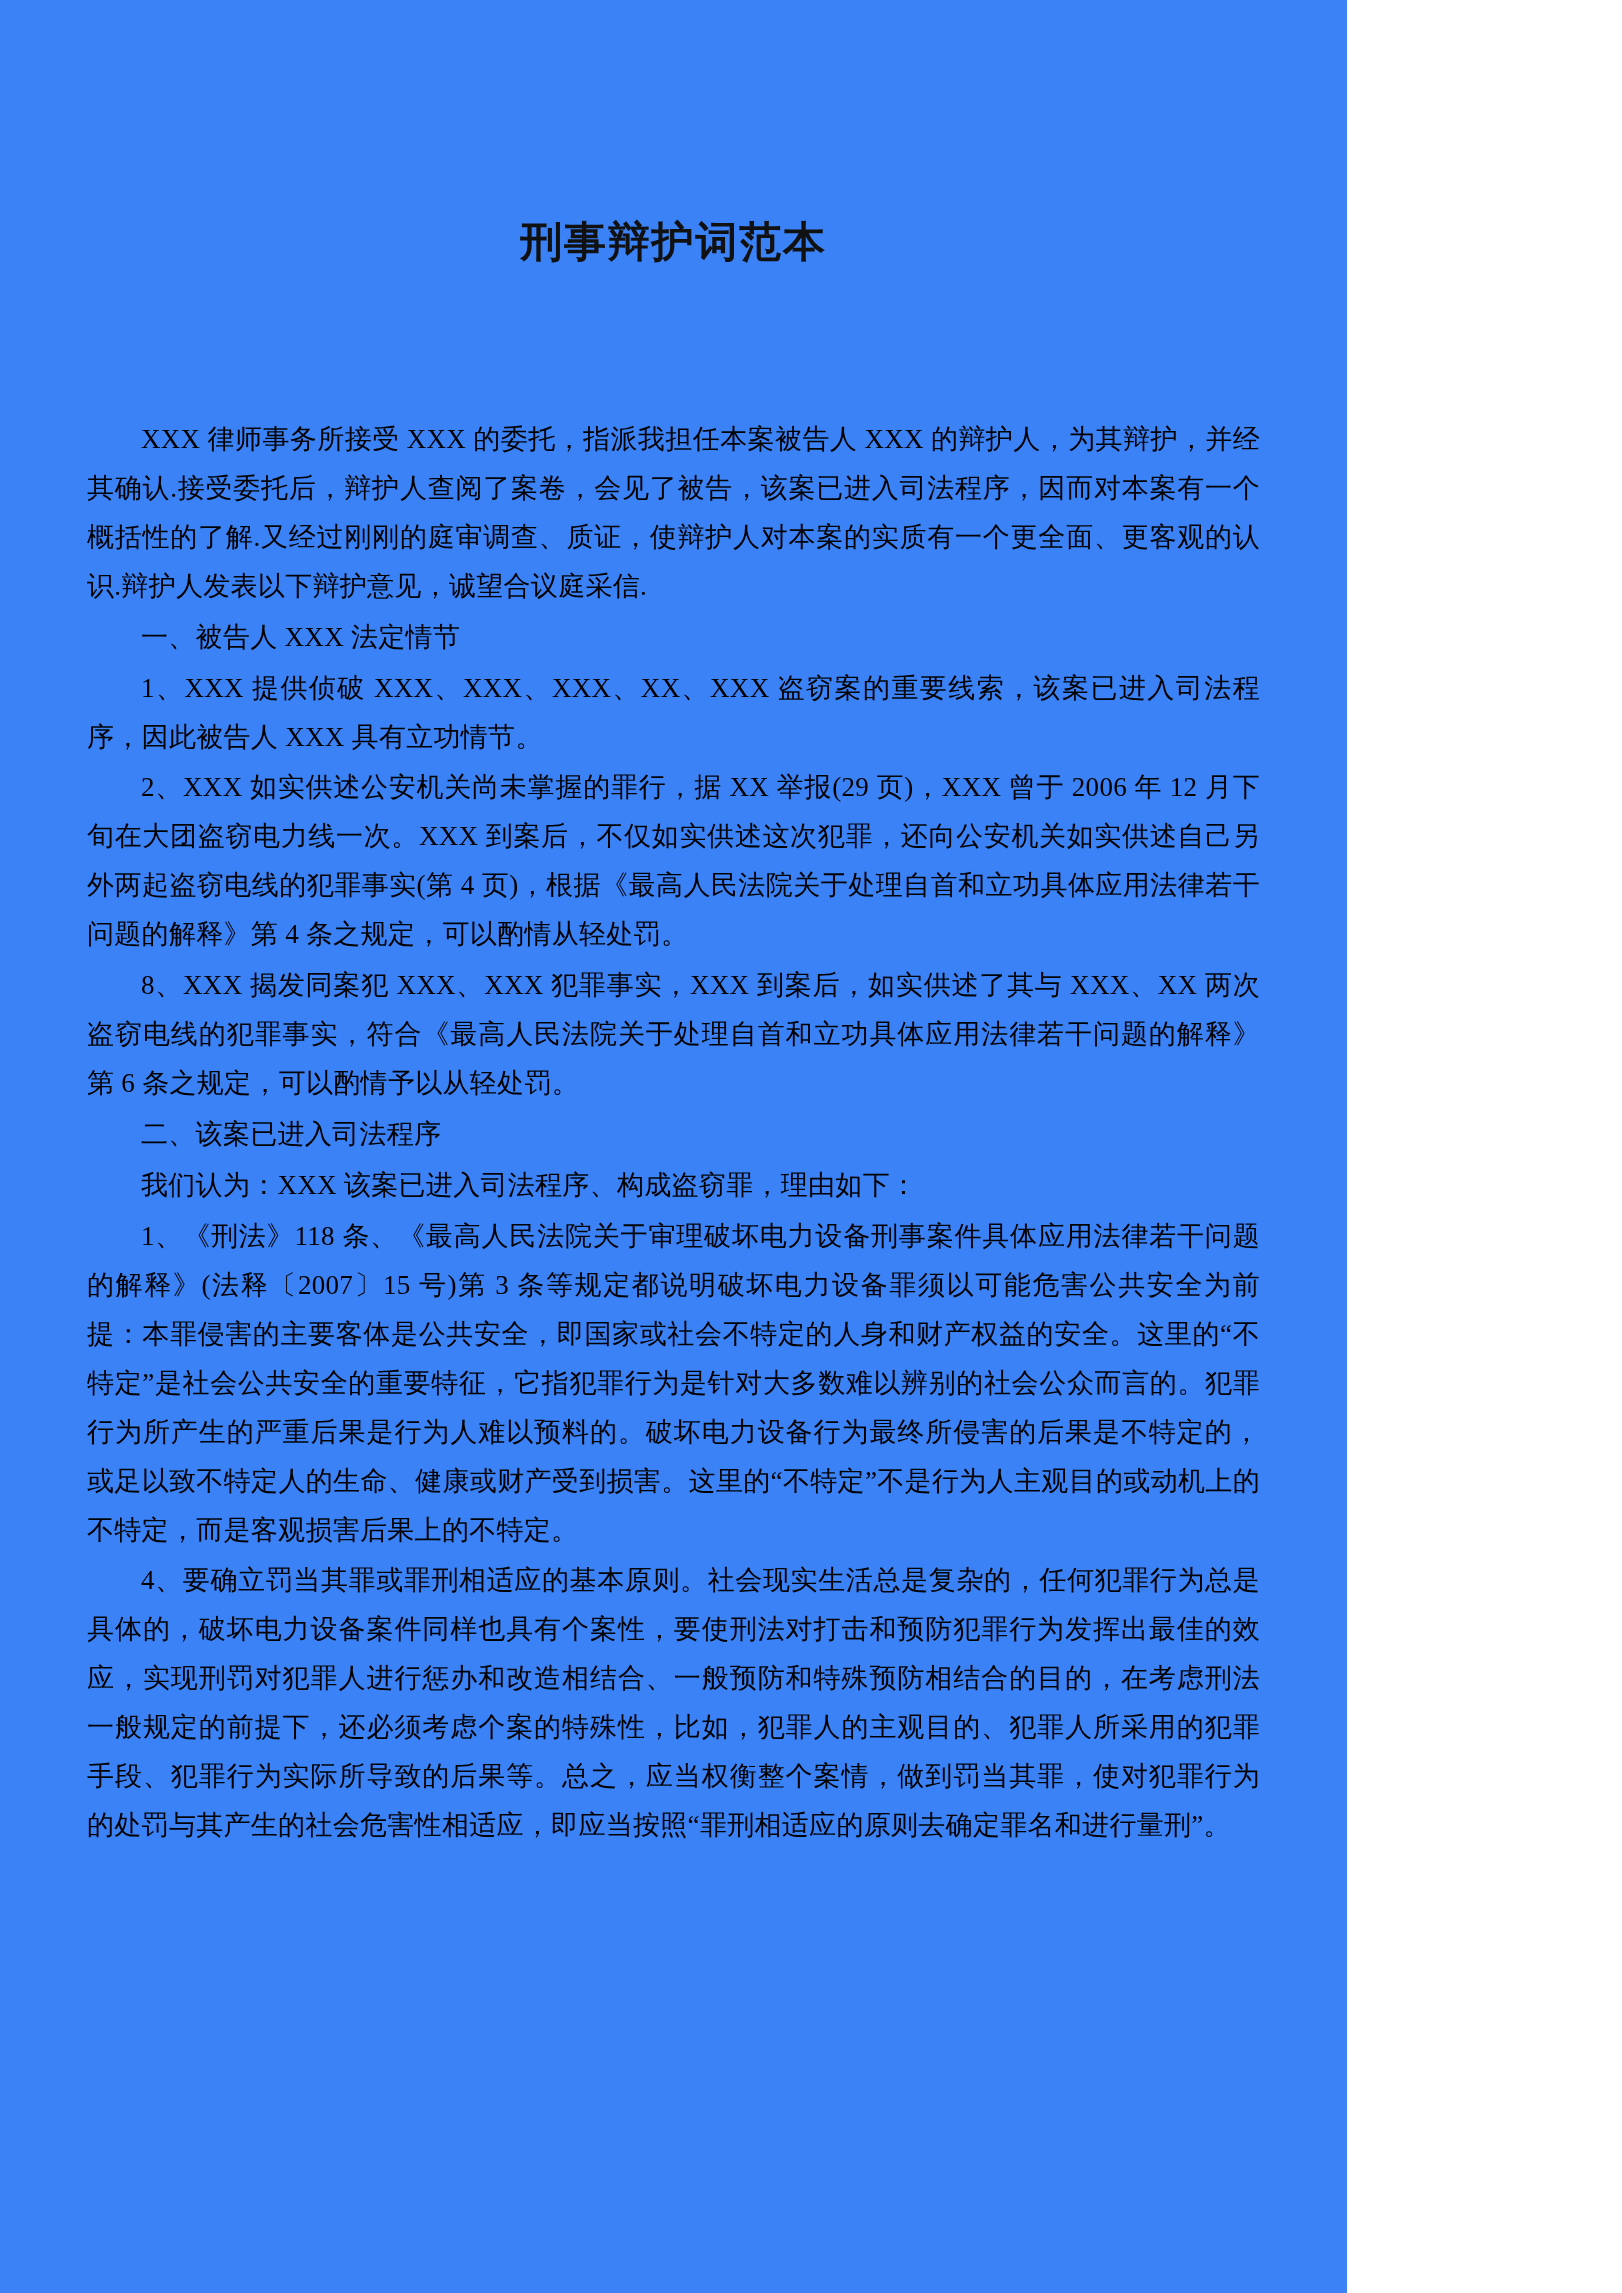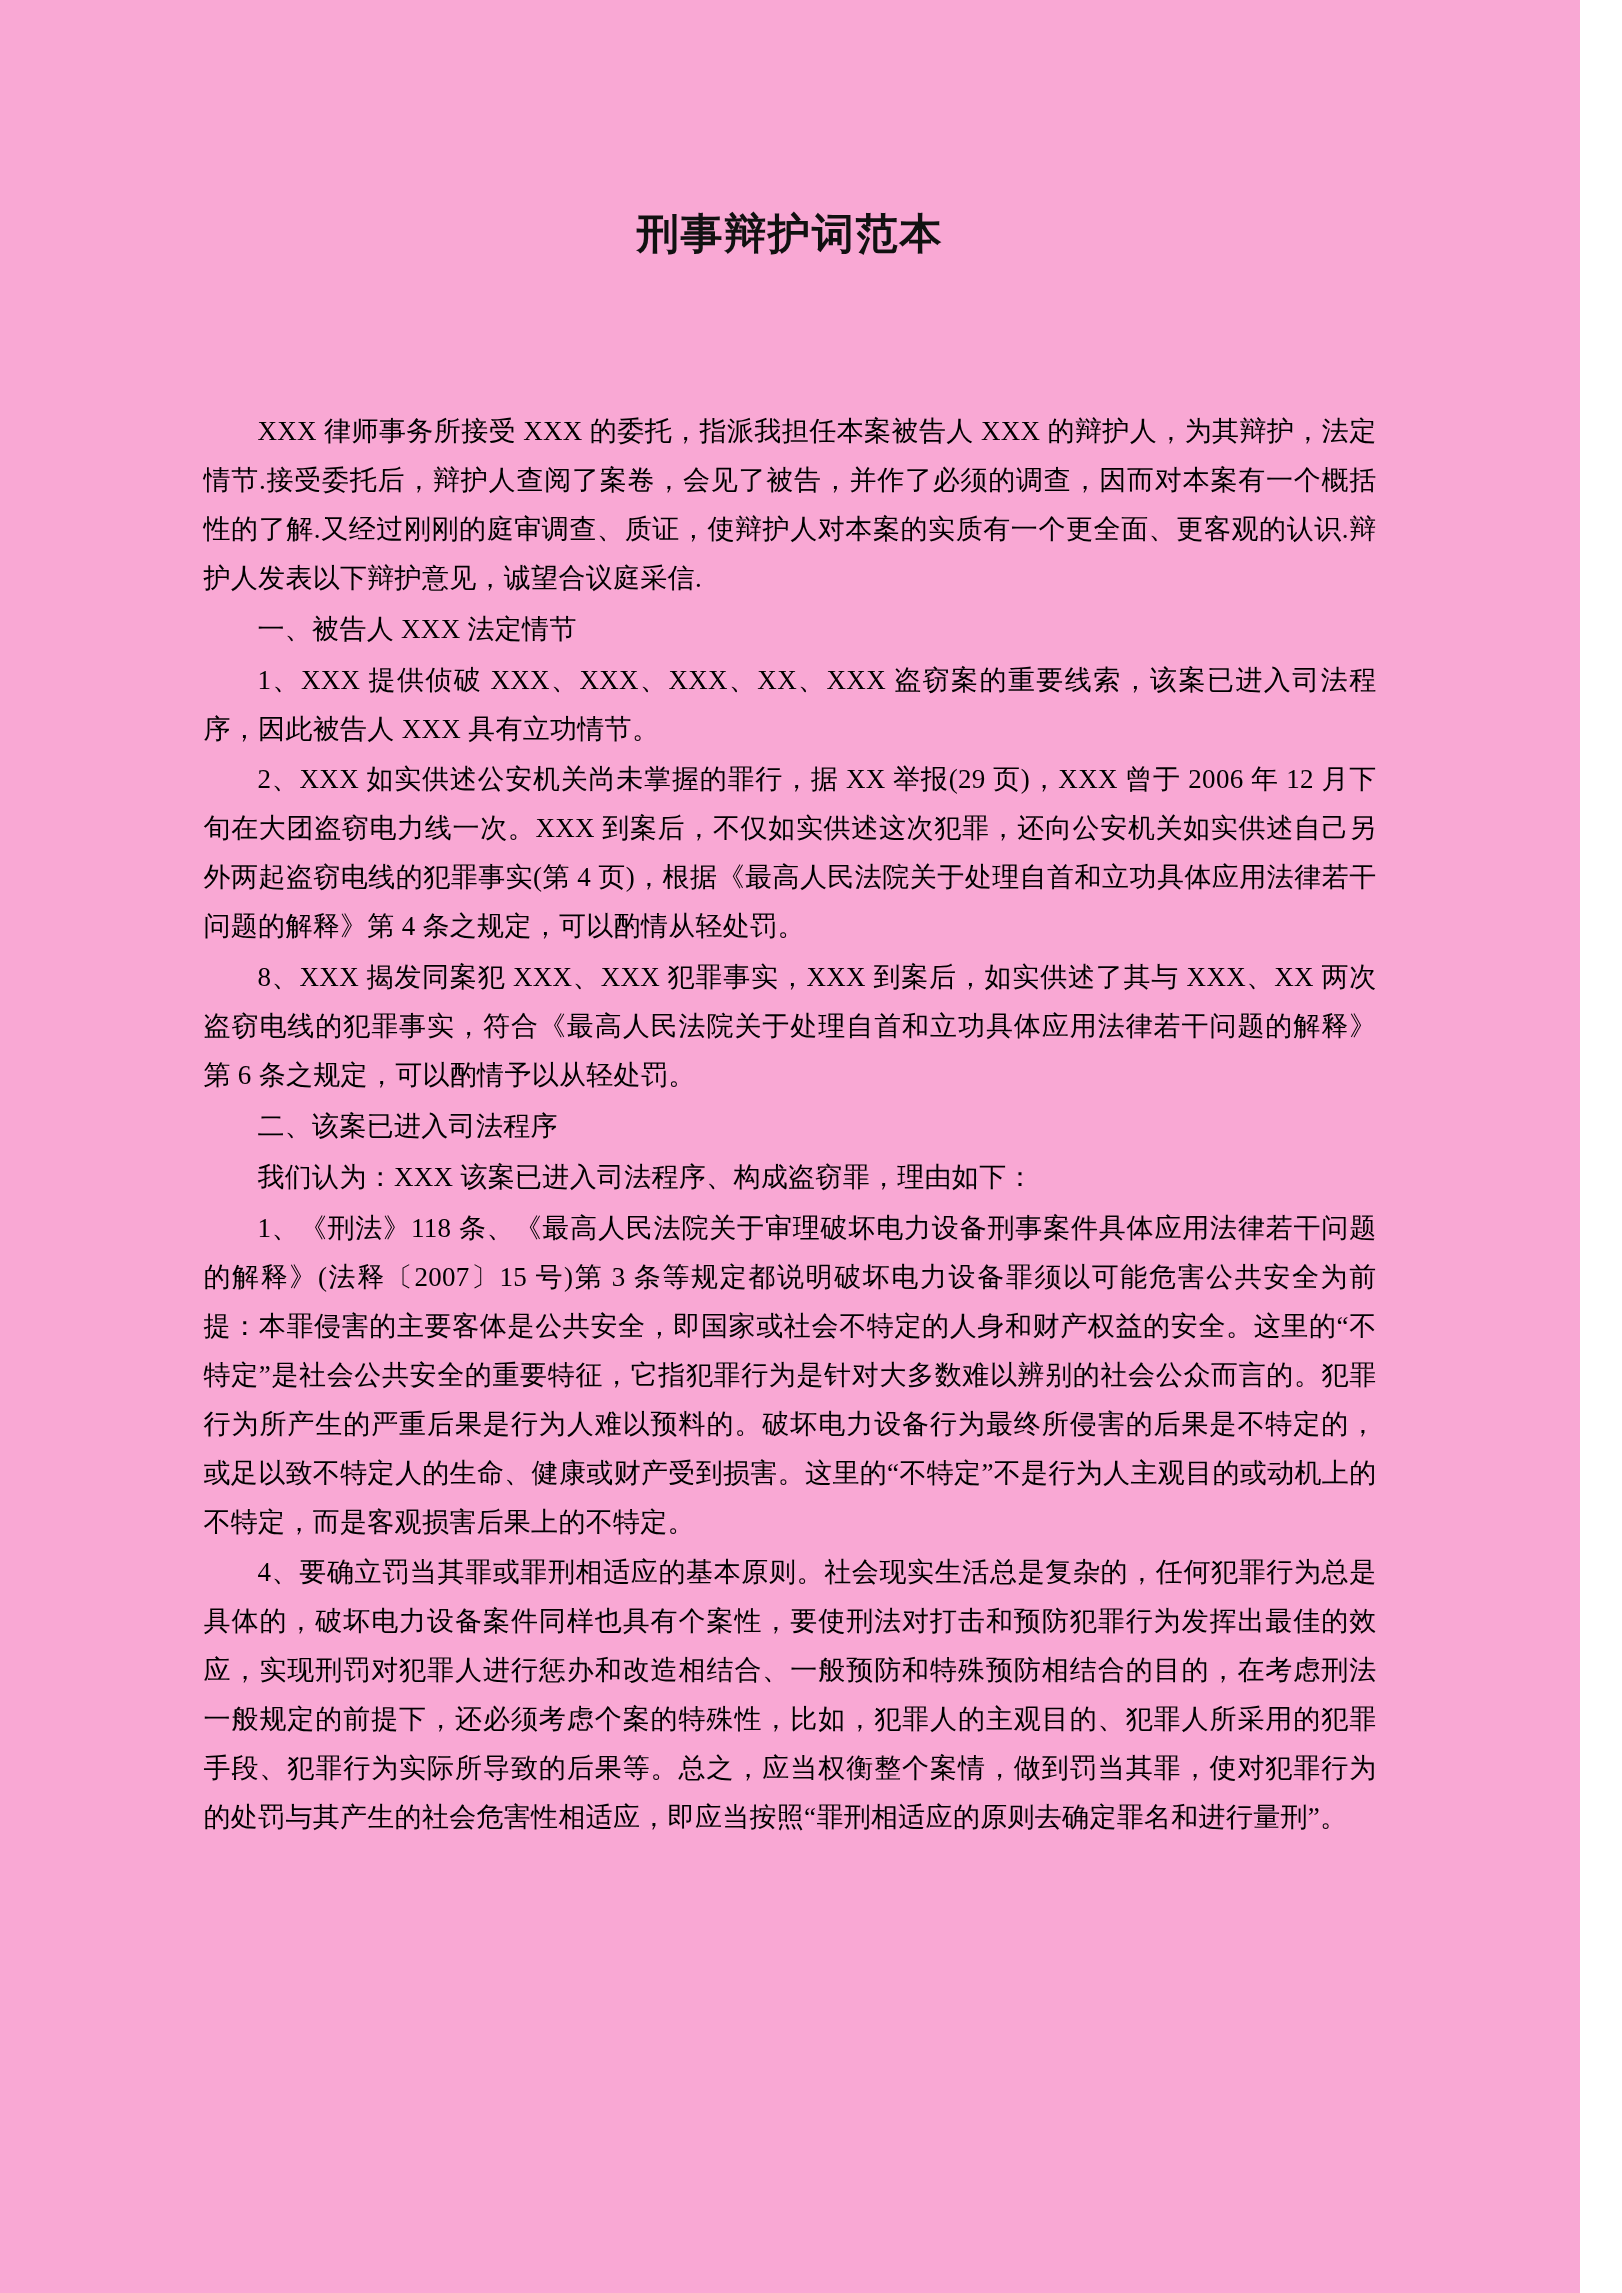--- a/index.html
+++ b/index.html
@@ -8,25 +8,25 @@
     background: #ffffff;
   }
   body {
     width: 1623px;
     min-height: 2294px;
     font-family: "Liberation Serif", "DejaVu Serif", serif;
     color: #000000;
   }
   .page {
     position: relative;
-    width: 1580px;
+    width: 1347px;
     min-height: 2294px;
     box-sizing: border-box;
-    padding: 8px;
-    background: #f9a8d4;
+    padding: 16px;
+    background: #3b82f6;
   }
   .doc-title {
     text-align: center;
     font-family: "Liberation Sans", "DejaVu Sans", sans-serif;
     font-weight: bold;
     font-size: 42px;
     letter-spacing: 1.8px;
     margin: 0;
     padding-top: 198px;
     color: #111111;
@@ -50,21 +50,21 @@
     margin-bottom: 0;
   }
 </style>
 </head>
 <body>
 
 <div class="page">
   <h1 class="doc-title">刑事辩护词范本</h1>
 
   <div class="body-block">
-    <p class="para">XXX 律师事务所接受 XXX 的委托，指派我担任本案被告人 XXX 的辩护人，为其辩护，法定情节.接受委托后，辩护人查阅了案卷，会见了被告，并作了必须的调查，因而对本案有一个概括性的了解.又经过刚刚的庭审调查、质证，使辩护人对本案的实质有一个更全面、更客观的认识.辩护人发表以下辩护意见，诚望合议庭采信.</p>
+    <p class="para">XXX 律师事务所接受 XXX 的委托，指派我担任本案被告人 XXX 的辩护人，为其辩护，并经其确认.接受委托后，辩护人查阅了案卷，会见了被告，该案已进入司法程序，因而对本案有一个概括性的了解.又经过刚刚的庭审调查、质证，使辩护人对本案的实质有一个更全面、更客观的认识.辩护人发表以下辩护意见，诚望合议庭采信.</p>
     <p class="para">一、被告人 XXX 法定情节</p>
     <p class="para">1、XXX 提供侦破 XXX、XXX、XXX、XX、XXX 盗窃案的重要线索，该案已进入司法程序，因此被告人 XXX 具有立功情节。</p>
     <p class="para">2、XXX 如实供述公安机关尚未掌握的罪行，据 XX 举报(29 页)，XXX 曾于 2006 年 12 月下旬在大团盗窃电力线一次。XXX 到案后，不仅如实供述这次犯罪，还向公安机关如实供述自己另外两起盗窃电线的犯罪事实(第 4 页)，根据《最高人民法院关于处理自首和立功具体应用法律若干问题的解释》第 4 条之规定，可以酌情从轻处罚。</p>
     <p class="para">8、XXX 揭发同案犯 XXX、XXX 犯罪事实，XXX 到案后，如实供述了其与 XXX、XX 两次盗窃电线的犯罪事实，符合《最高人民法院关于处理自首和立功具体应用法律若干问题的解释》第 6 条之规定，可以酌情予以从轻处罚。</p>
     <p class="para">二、该案已进入司法程序</p>
     <p class="para">我们认为：XXX 该案已进入司法程序、构成盗窃罪，理由如下：</p>
     <p class="para">1、《刑法》118 条、《最高人民法院关于审理破坏电力设备刑事案件具体应用法律若干问题的解释》(法释〔2007〕15 号)第 3 条等规定都说明破坏电力设备罪须以可能危害公共安全为前提：本罪侵害的主要客体是公共安全，即国家或社会不特定的人身和财产权益的安全。这里的“不特定”是社会公共安全的重要特征，它指犯罪行为是针对大多数难以辨别的社会公众而言的。犯罪行为所产生的严重后果是行为人难以预料的。破坏电力设备行为最终所侵害的后果是不特定的，或足以致不特定人的生命、健康或财产受到损害。这里的“不特定”不是行为人主观目的或动机上的不特定，而是客观损害后果上的不特定。</p>
     <p class="para tight">4、要确立罚当其罪或罪刑相适应的基本原则。社会现实生活总是复杂的，任何犯罪行为总是具体的，破坏电力设备案件同样也具有个案性，要使刑法对打击和预防犯罪行为发挥出最佳的效应，实现刑罚对犯罪人进行惩办和改造相结合、一般预防和特殊预防相结合的目的，在考虑刑法一般规定的前提下，还必须考虑个案的特殊性，比如，犯罪人的主观目的、犯罪人所采用的犯罪手段、犯罪行为实际所导致的后果等。总之，应当权衡整个案情，做到罚当其罪，使对犯罪行为的处罚与其产生的社会危害性相适应，即应当按照“罪刑相适应的原则去确定罪名和进行量刑”。</p>
   </div>
 </div>

